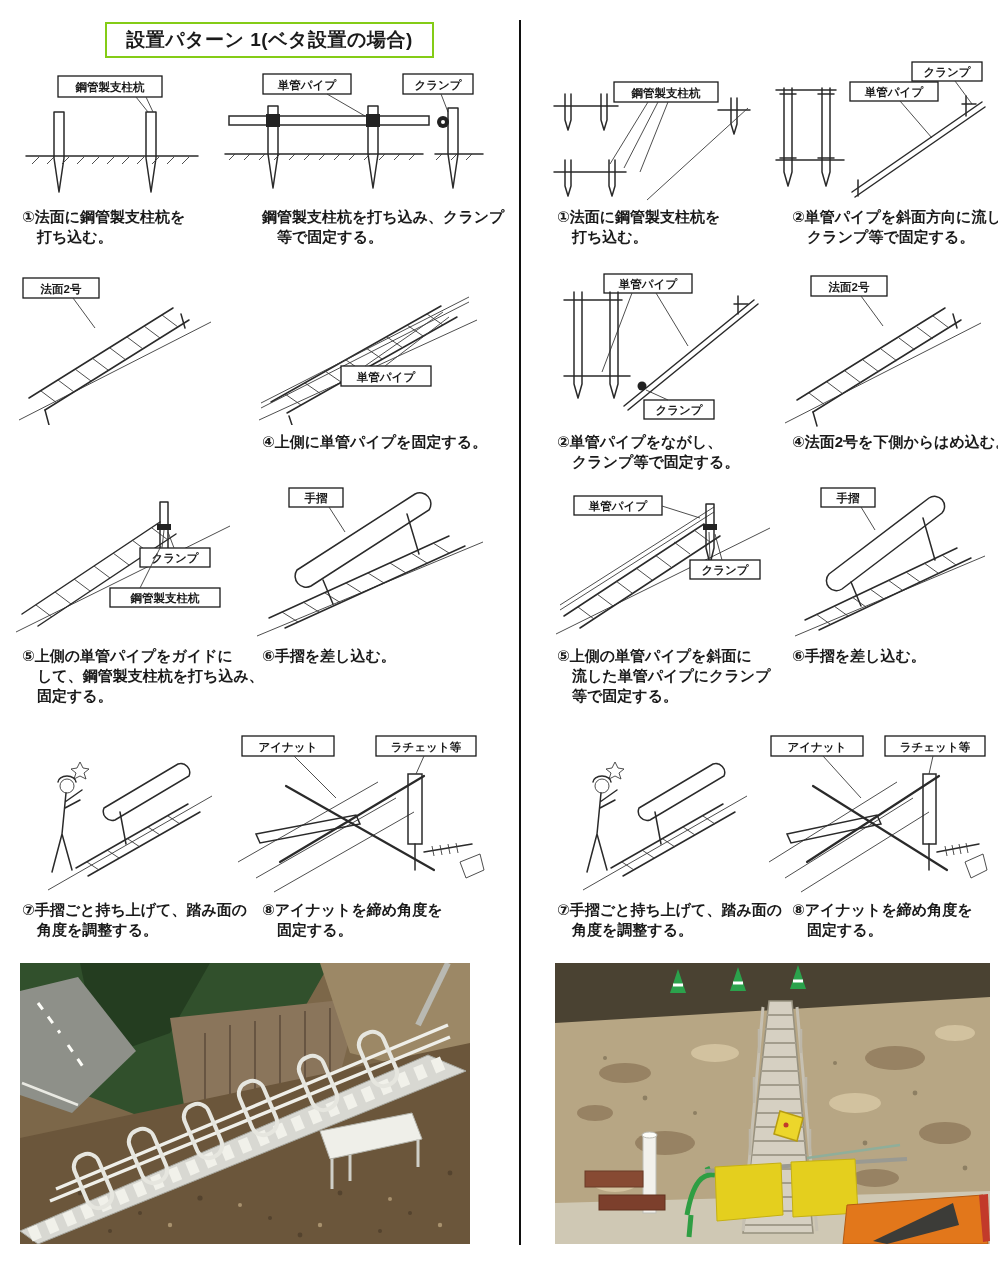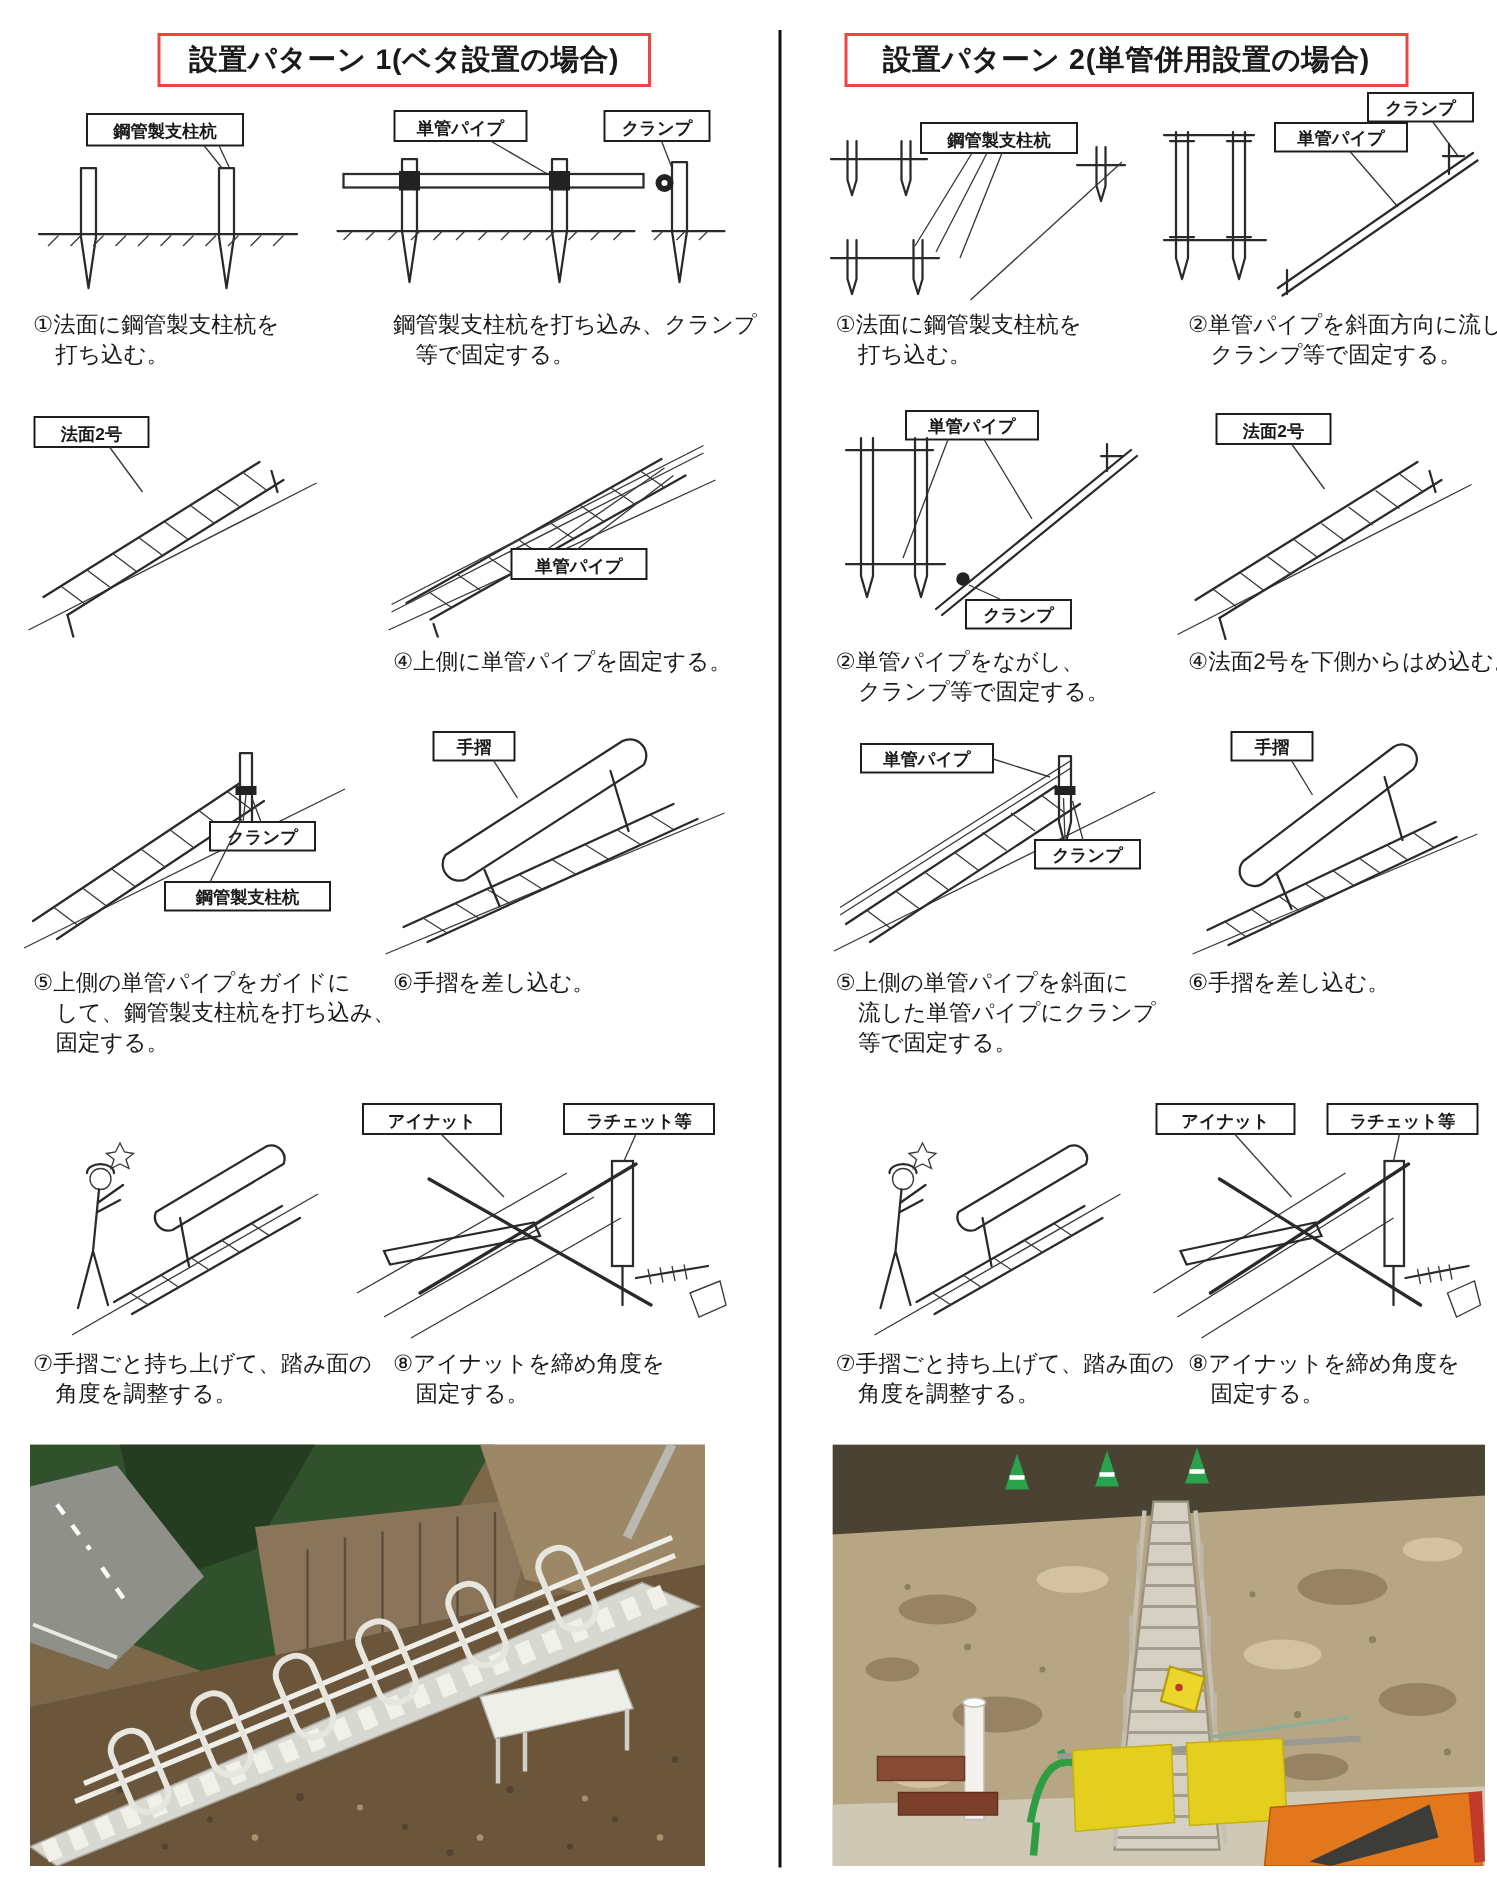--- a/index.html
+++ b/index.html
@@ -1,21 +1,21 @@
 <!DOCTYPE html>
 <html><head>
 <meta charset="utf-8">
 <style>
   html,body{margin:0;padding:0;background:#fff;}
   .page{position:relative;width:998px;height:1268px;background:#ffffff;
         font-family:"Liberation Sans","DejaVu Sans",sans-serif;color:#1a1a1a;overflow:hidden;}
   .divider{position:absolute;left:519px;top:20px;width:2px;height:1225px;background:#111;}
-  .hdr{position:absolute;border:2px solid #ef4444;background:#fff;display:flex;align-items:center;
+  .hdr{position:absolute;border:2px solid #84cc16;background:#fff;display:flex;align-items:center;
        justify-content:center;font-weight:bold;font-size:19px;letter-spacing:.5px;}
-  .cap{position:absolute;margin:0;font-weight:normal;font-size:15px;line-height:1.34;white-space:pre;}
+  .cap{position:absolute;margin:0;font-weight:bold;font-size:15px;line-height:1.34;white-space:pre;}
   .fig{position:absolute;}
   svg .ln{stroke:#2a2a2a;stroke-width:1.5;fill:none;stroke-linecap:round;}
   svg .ln2{stroke:#2a2a2a;stroke-width:2.2;fill:none;stroke-linecap:round;}
   svg .thin{stroke:#3a3a3a;stroke-width:0.9;fill:none;}
   svg .box{fill:#ffffff;stroke:#1a1a1a;stroke-width:1.3;}
   svg .lbl{font-family:"Liberation Sans","DejaVu Sans",sans-serif;font-size:11.5px;font-weight:bold;fill:#1a1a1a;}
   .photo{position:absolute;}
 </style>
 </head>
 <body>
@@ -186,21 +186,20 @@
     <g fill="none" stroke="#e6e6df" stroke-width="4">
       <rect x="60" y="190" width="26" height="56" rx="12" transform="rotate(-23 73 218)"></rect>
       <rect x="115" y="165" width="26" height="56" rx="12" transform="rotate(-23 128 193)"></rect>
       <rect x="170" y="140" width="26" height="56" rx="12" transform="rotate(-23 183 168)"></rect>
       <rect x="225" y="117" width="26" height="56" rx="12" transform="rotate(-23 238 145)"></rect>
       <rect x="285" y="92" width="26" height="56" rx="12" transform="rotate(-23 298 120)"></rect>
       <rect x="345" y="68" width="26" height="56" rx="12" transform="rotate(-23 358 96)"></rect>
     </g>
   </svg>
 
-  <div class="hdr" style="left:563px;top:22px;width:372px;height:32px">設置パターン 2(単管併用設置の場合)</div>
 
   <svg class="fig" style="left:552px;top:68px" width="200" height="138">
     <path class="ln" d="M13,26 v26 M19,26 v26 M13,52 L16,62 M19,52 L16,62 M49,26 v26 M55,26 v26 M49,52 L52,62 M55,52 L52,62 M2,38 H66"></path>
     <path class="ln" d="M13,92 v26 M19,92 v26 M13,118 L16,128 M19,118 L16,128 M57,92 v26 M63,92 v26 M57,118 L60,128 M63,118 L60,128 M2,104 H74"></path>
     <path class="ln" d="M179,30 v26 M185,30 v26 M179,56 L182,66 M185,56 L182,66 M166,42 H198"></path>
     <path class="thin" d="M95,132 L196,40"></path>
     <rect class="box" x="62" y="14" width="104" height="20"></rect>
     <text class="lbl" x="114" y="29" text-anchor="middle">鋼管製支柱杭</text>
     <path class="thin" d="M96,34 L58,96 M106,34 L72,100 M116,34 L88,104"></path>
   </svg>

